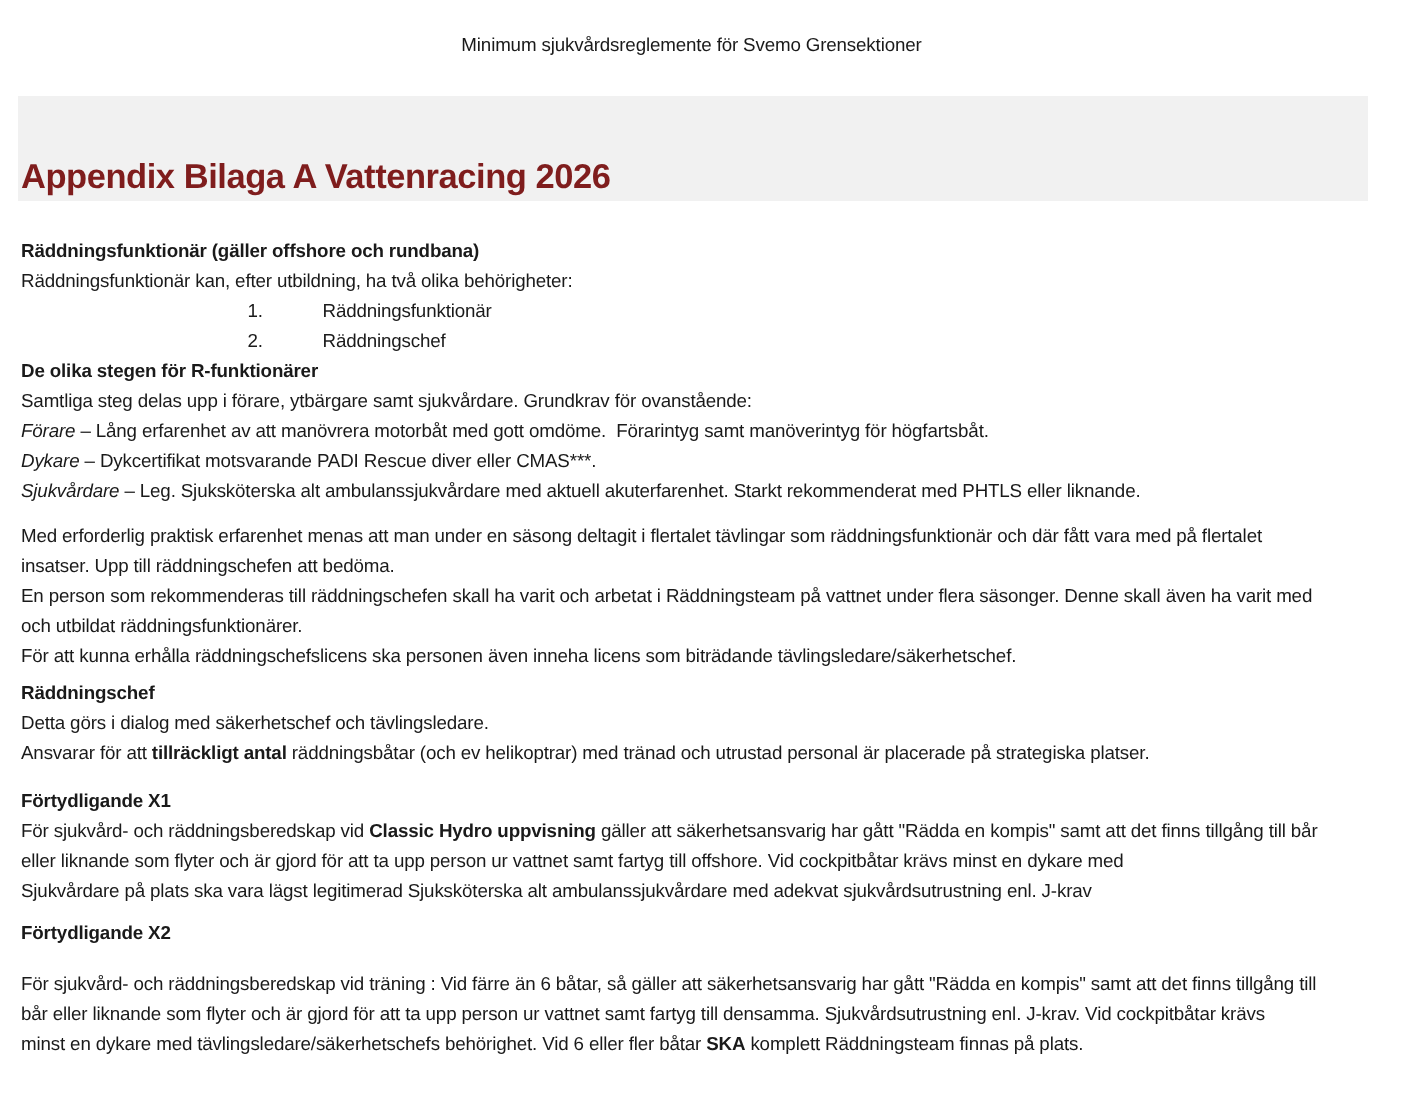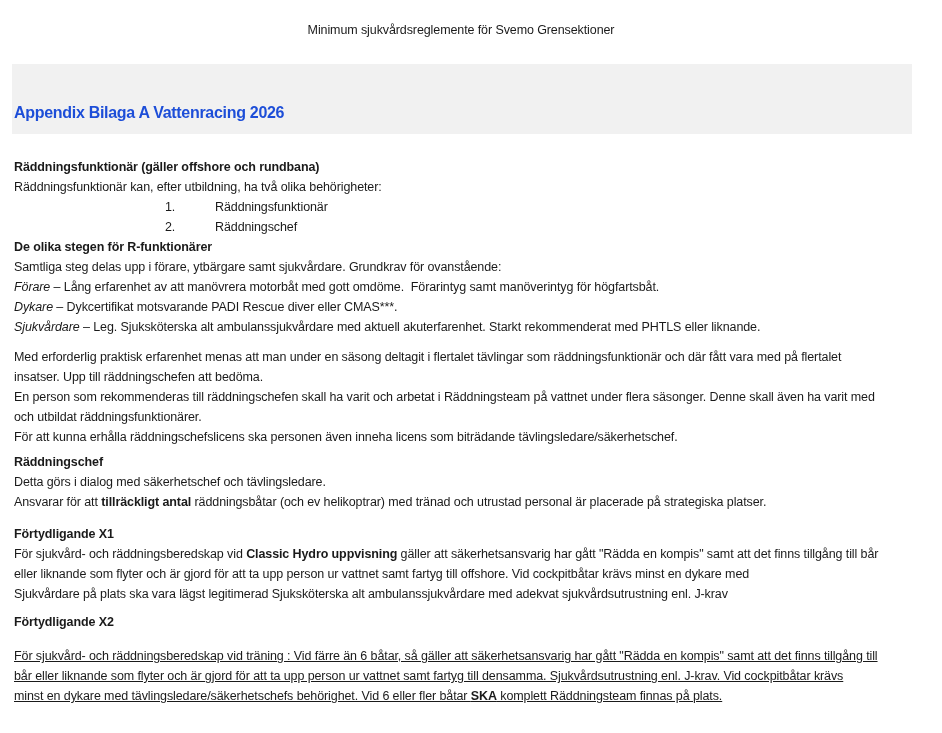--- a/index.html
+++ b/index.html
@@ -23,42 +23,42 @@
 
   .title-band {
     margin: 26px 0 0 12px;
     width: 900px; height: 70px;
     background: #f1f1f1;
     box-sizing: border-box;
     padding: 40px 0 0 2px;
   }
   .title-band h1 {
     margin: 0;
-    font-size: 16px;
+    font-size: 23px;
     font-weight: bold;
     letter-spacing: -0.3px;
-    color: #1d4ed8;
+    color: #7f1d1d;
   }
 
   .content { padding: 0 10px 0 14px; }
 
   .line { line-height: 20px; white-space: nowrap; }
   .b { font-weight: bold; }
   .i { font-style: italic; }
 
   .sec-rescue-official { margin-top: 23px; }
   .list-row { display: flex; }
   .list-row .num { margin-left: 151px; width: 50px; }
 
   .sec-steps { }
   .para-experience { margin-top: 10px; }
   .sec-chief { margin-top: 5px; }
   .sec-x1 { margin-top: 12px; }
   .sec-x2 { margin-top: 8px; }
-  .x2-para { margin-top: 14px; text-decoration: underline; }
+  .x2-para { margin-top: 14px; }
 </style>
 </head>
 <body>
 
 <div class="doc">
 
   <div class="top-header">
     <span>Minimum sjukvårdsreglemente för Svemo Grensektioner</span>
   </div>
 

